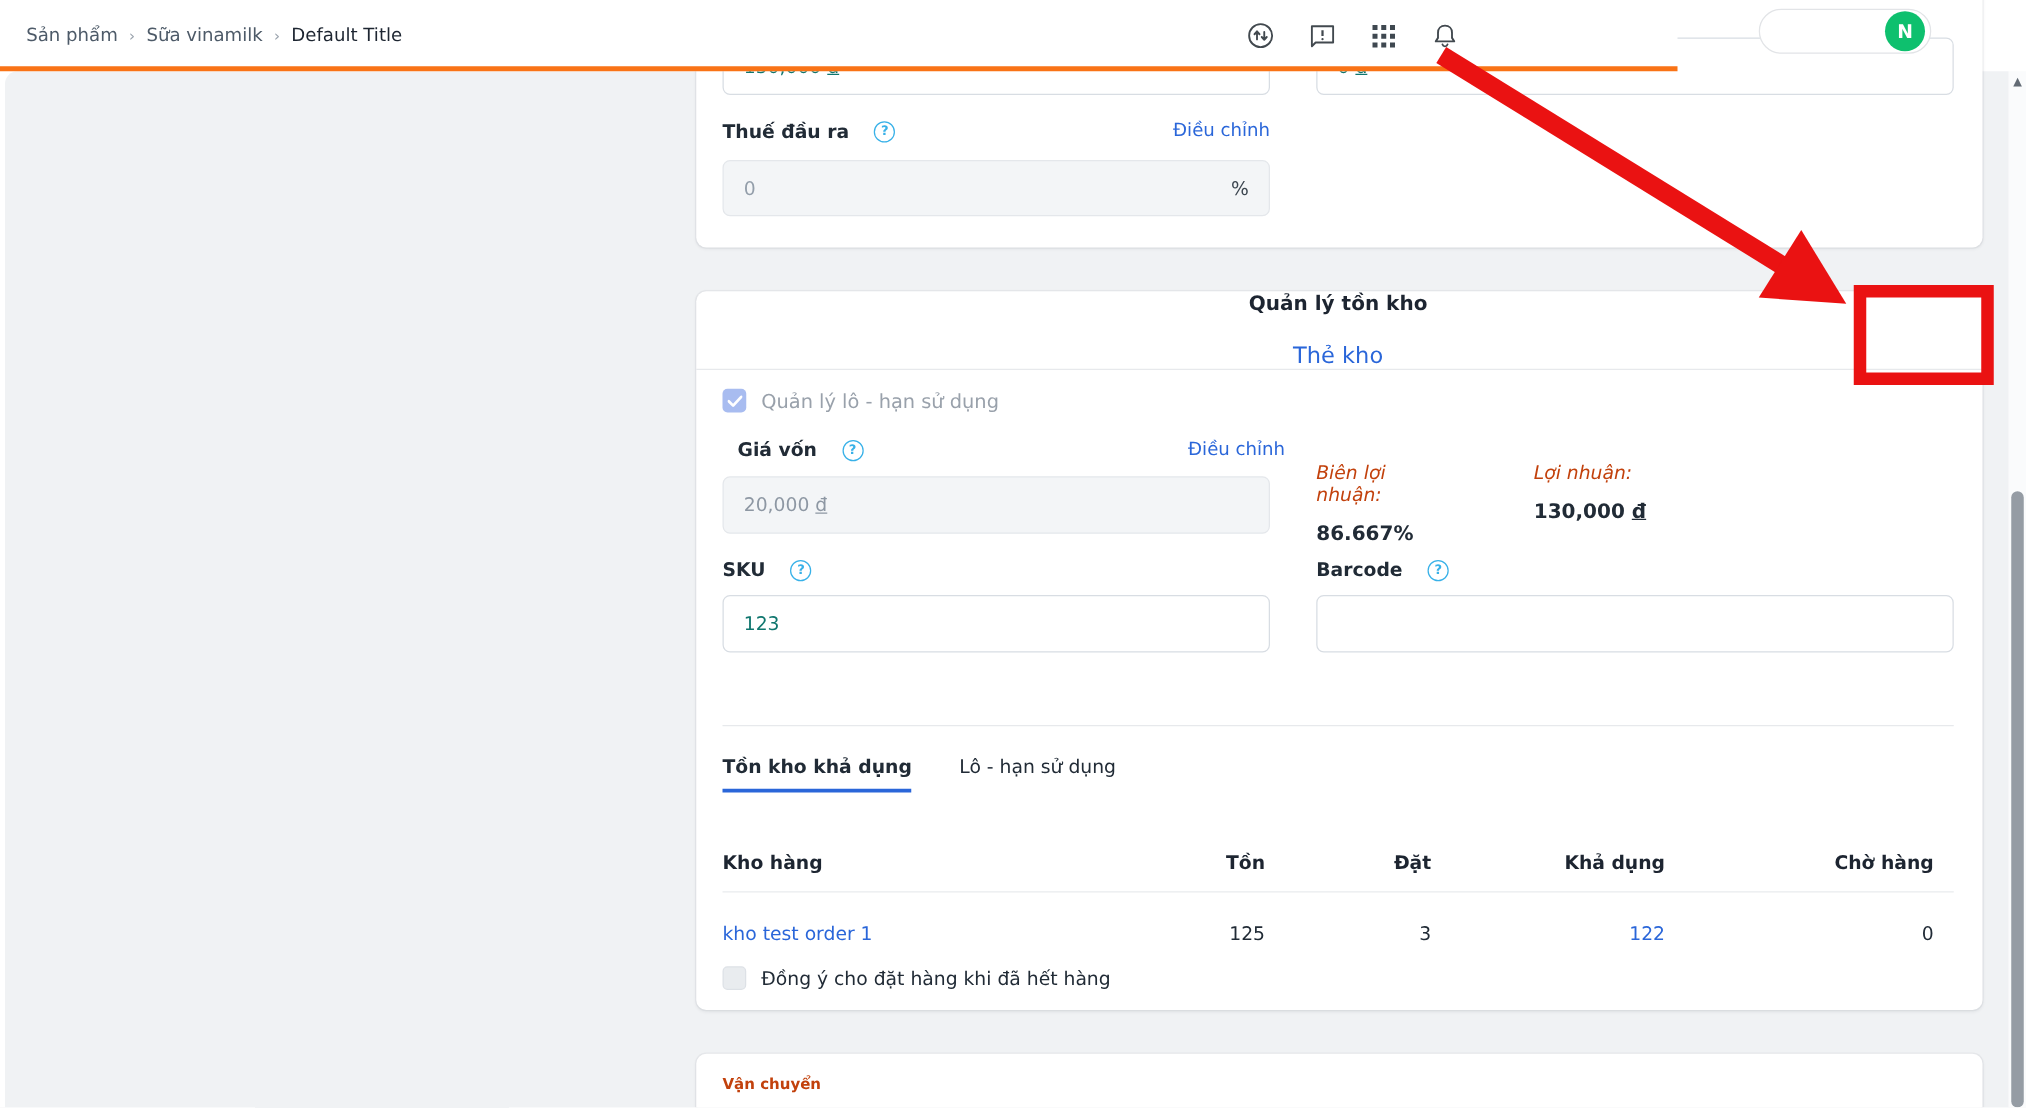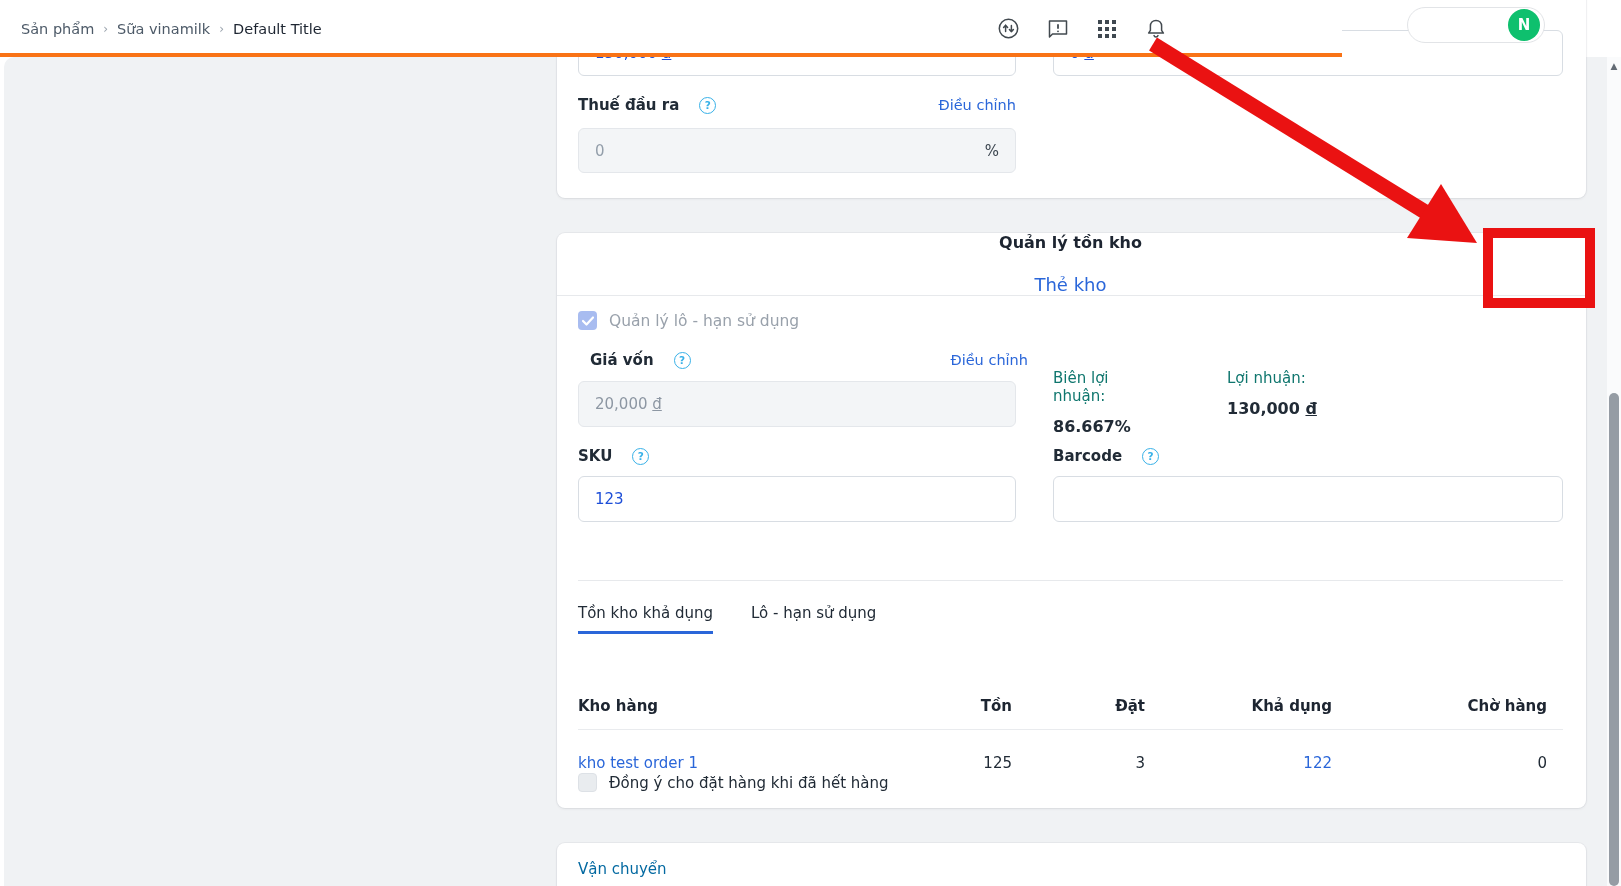--- a/index.html
+++ b/index.html
@@ -26,21 +26,21 @@
   .card { position:absolute; left:557px; width:1029px; background:#fff; border-radius:8px; box-shadow:0 0 0 1px rgba(20,30,40,.04), 0 1px 3px rgba(20,30,40,.07); z-index:10; }
   .card1 { top:-40px; height:238px; }
   .card2 { top:233px; height:575px; }
   .card3 { top:843px; height:120px; }
 
   .field-label { font-size:15px; font-weight:bold; color:#212b36; display:flex; align-items:center; gap:20px; }
   .help-icon { width:17px; height:17px; border:1.5px solid #38b1e8; color:#38b1e8; border-radius:50%; font-size:10.5px; font-weight:bold; display:inline-flex; align-items:center; justify-content:center; line-height:1; }
   .adjust-link, .blue-link { color:#2a66d9; font-size:14.5px; cursor:pointer; }
   .dong { text-decoration:underline; }
 
-  .input-box { background:#fff; border:1px solid #d8dde3; border-radius:6px; height:46px; display:flex; align-items:center; padding:0 16px; font-size:15px; color:#1d4ed8; }
+  .input-box { background:#fff; border:1px solid #d8dde3; border-radius:6px; height:46px; display:flex; align-items:center; padding:0 16px; font-size:15px; color:#0f766e; }
   .input-box.disabled { background:#f3f5f7; border-color:#e4e7eb; color:#8d97a3; }
   .input-box input { border:none; outline:none; background:transparent; flex:1; font:inherit; color:inherit; height:100%; }
   .input-box input::placeholder { color:#939eaa; }
   .suffix { color:#3c4650; font-size:15px; }
 
   
   .in-price  { position:absolute; left:21px;  top:70px; width:438px; }
   .in-compare{ position:absolute; left:496px; top:70px; width:510px; }
   .tax-row { position:absolute; left:21px; top:136px; width:438px; display:flex; justify-content:space-between; align-items:center; }
   .tax-input { position:absolute; left:21px; top:168px; width:438px; height:45px; }
@@ -54,46 +54,46 @@
   .checkbox { width:19px; height:19px; border-radius:4px; display:flex; align-items:center; justify-content:center; }
   .checkbox.checked-disabled { background:#a8bcf0; }
   .checkbox.unchecked { background:#e9ecef; border:1px solid #dde1e6; }
   .chk-label-muted { font-size:15.5px; color:#99a1ab; }
   .chk-label { font-size:15px; color:#212b36; }
 
   .cost-row { position:absolute; left:21px; top:118px; width:438px; display:flex; justify-content:space-between; align-items:center;margin-left:12px; }
   .cost-input { position:absolute; left:21px; top:148px; width:438px; }
   .info-block { position:absolute; left:496px; top:136px; display:flex; }
   .info-col2 { margin-left:62px; }
-  .info-col .lbl { font-size:15px; color:#0f766e; }
+  .info-col .lbl { font-size:15px; color:#c2410c;font-style:italic; }
   .info-col .val { margin-top:12px; font-size:16px; font-weight:bold; color:#212b36; }
   .info-col1 { width:112px; }
 
   .sku-label { position:absolute; left:21px; top:214px; }
   .barcode-label { position:absolute; left:496px; top:214px; }
   .sku-input { position:absolute; left:21px; top:243px; width:438px; }
   .barcode-input { position:absolute; left:496px; top:243px; width:510px; }
 
   .divider2 { position:absolute; left:21px; top:347px; width:985px; height:1px; background:#e7e9ec; }
 
   .tabs { position:absolute; left:21px; top:371px; display:flex; gap:38px; }
   .tab { font-size:15px; color:#212b36; padding-bottom:9px; border-bottom:3px solid transparent; cursor:pointer; }
-  .tab.active { font-weight:normal; border-bottom-color:#2a66d9; }
+  .tab.active { font-weight:bold; border-bottom-color:#2a66d9; }
 
   .inv-table { position:absolute; left:21px; top:444px; width:985px; }
-  .tbl-grid { display:grid; grid-template-columns:301px 133px 133px 187px 215px; padding-right:16px;margin-top:16px; }
+  .tbl-grid { display:grid; grid-template-columns:301px 133px 133px 187px 215px; padding-right:16px; }
   .tbl-grid .cell { text-align:right; font-size:15px; }
   .tbl-grid .cell.name { text-align:left; padding-left:0; }
   .tbl-header { height:26px; align-items:center; }
   .tbl-header .cell { font-weight:bold; color:#1d2531; }
   .tbl-divider { margin-top:10px; height:1px; background:#e9ebee; }
   .tbl-row { height:40px; margin-top:13px; align-items:center; }
   .link-cell { color:#2a66d9; cursor:pointer; }
 
-  .c3-title { position:absolute; left:21px; top:17px; font-size:15px; font-weight:normal; color:#0369a1; }
+  .c3-title { position:absolute; left:21px; top:17px; font-size:12px; font-weight:bold; color:#c2410c; }
 
   
   .scrollbar { position:absolute; left:1607px; top:57px; width:14px; height:829px; background:#fafbfc; z-index:20; }
   .sb-arrow { position:absolute; left:0; top:4px; width:14px; text-align:center; font-size:9px; color:#636b74; cursor:pointer; }
   .sb-thumb { position:absolute; left:2px; top:336px; width:10px; height:493px; background:#959ca4; border-radius:5px; cursor:pointer; }
 
   
   .anno-box { position:absolute; left:1483px; top:228px; width:112px; height:80px; border:10px solid #ea1212; z-index:60; pointer-events:none; }
   .anno-arrow { position:absolute; left:0; top:0; z-index:59; pointer-events:none; }
 </style>

